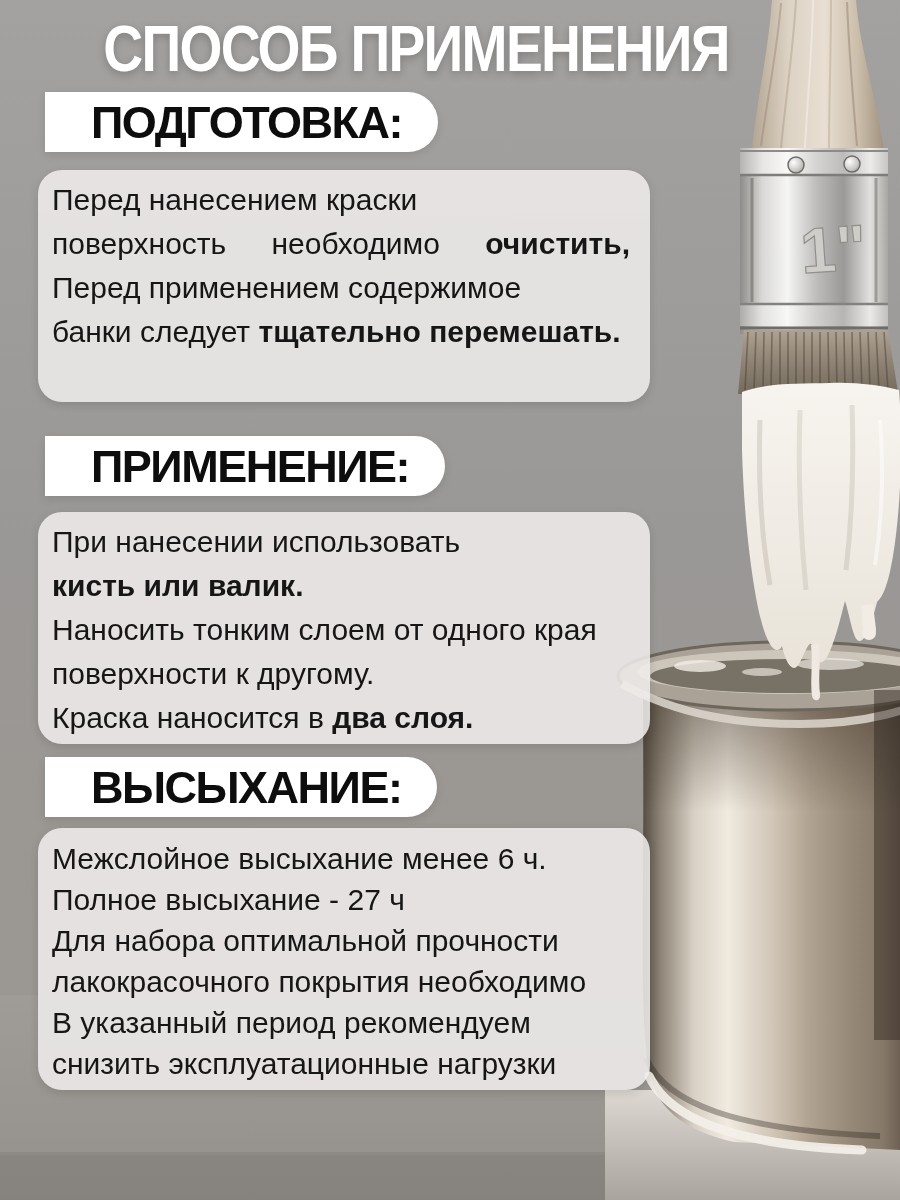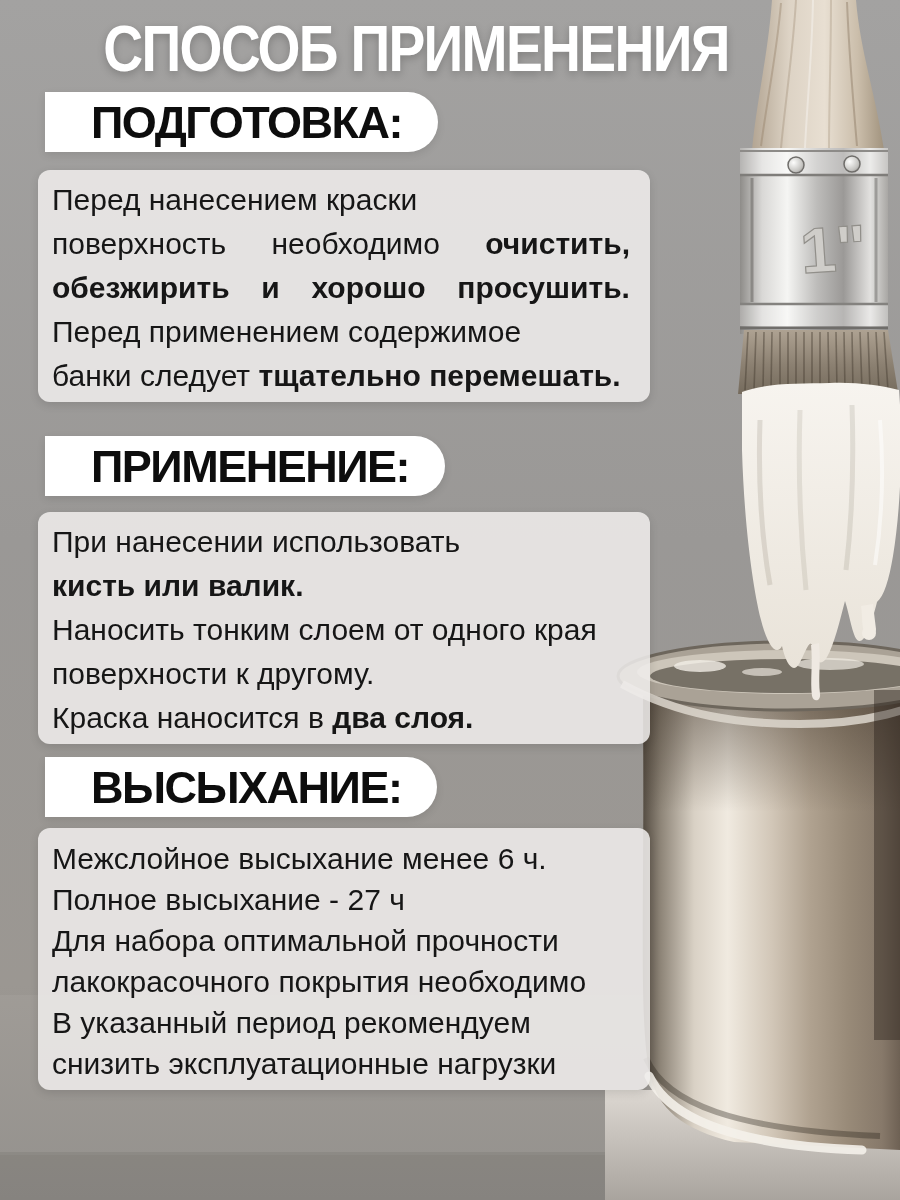--- a/index.html
+++ b/index.html
@@ -21,21 +21,21 @@
     background:var(--pill-bg,#fff);color:var(--heading-text,#0d0d0d);
     font-size:45px;font-weight:700;letter-spacing:-1.5px;white-space:nowrap;
     padding:0 36px 0 46px;border-radius:0 30px 30px 0;
     box-shadow:0 3px 8px rgba(0,0,0,.10);
     margin-left:45px;
   }
   .pill0{top:92px}.pill1{top:436px}.pill2{top:757px}
   .panel{
     position:absolute;left:38px;width:612px;box-sizing:border-box;
     background:var(--panel-bg,rgba(240,238,236,.86));
-    border-radius:12px;padding:8px 12px 0 8px;overflow:hidden;
+    border-radius:24px;padding:8px 12px 0 8px;overflow:hidden;
     box-shadow:0 3px 10px rgba(0,0,0,.12);
   }
   .panel0{top:170px;height:232px}
   .panel1{top:512px;height:232px}
   .panel2{top:828px;height:262px;padding-top:10px}
   .line{
     padding-left:6px;font-size:30px;color:var(--body-text,#161616);
     white-space:nowrap;line-height:44px;
   }
   .panel2 .line{line-height:41px}
@@ -204,26 +204,20 @@
   </div>
 
   <div id="sections">
       <div class="pill pill0"><span>ПОДГОТОВКА:</span></div>
       <div class="panel panel0">
         <div class="line"><span>Перед нанесением краски</span></div>
         <div class="line spread">
           <span>поверхность</span>
           <span>необходимо</span>
           <b>очистить,</b>
-        </div>
-        <div class="line spread">
-          <b>обезжирить</b>
-          <b>и</b>
-          <b>хорошо</b>
-          <b>просушить.</b>
         </div>
         <div class="line"><span>Перед применением содержимое</span></div>
         <div class="line"><span>банки следует </span><b>тщательно перемешать.</b></div>
       </div>
       <div class="pill pill1"><span>ПРИМЕНЕНИЕ:</span></div>
       <div class="panel panel1">
         <div class="line"><span>При нанесении использовать</span></div>
         <div class="line"><b>кисть или валик.</b></div>
         <div class="line"><span>Наносить тонким слоем от одного края</span></div>
         <div class="line"><span>поверхности к другому.</span></div>

